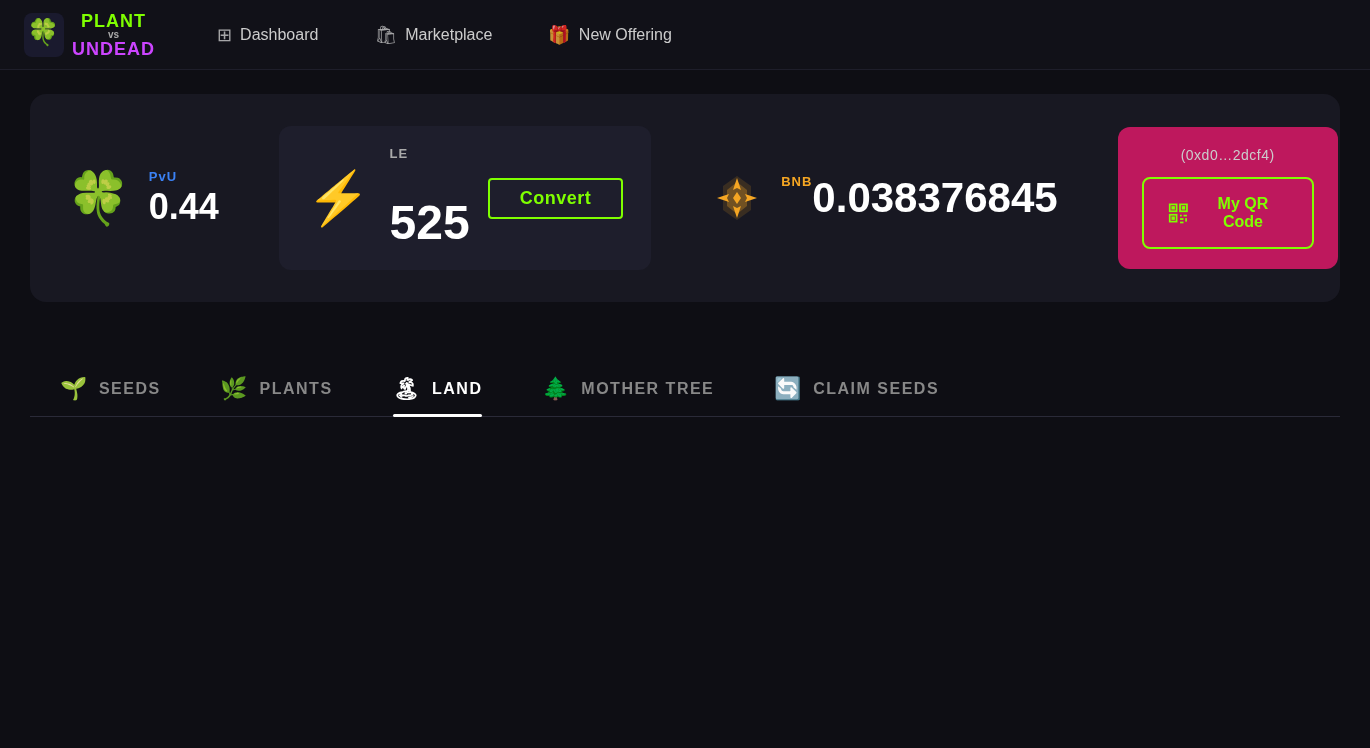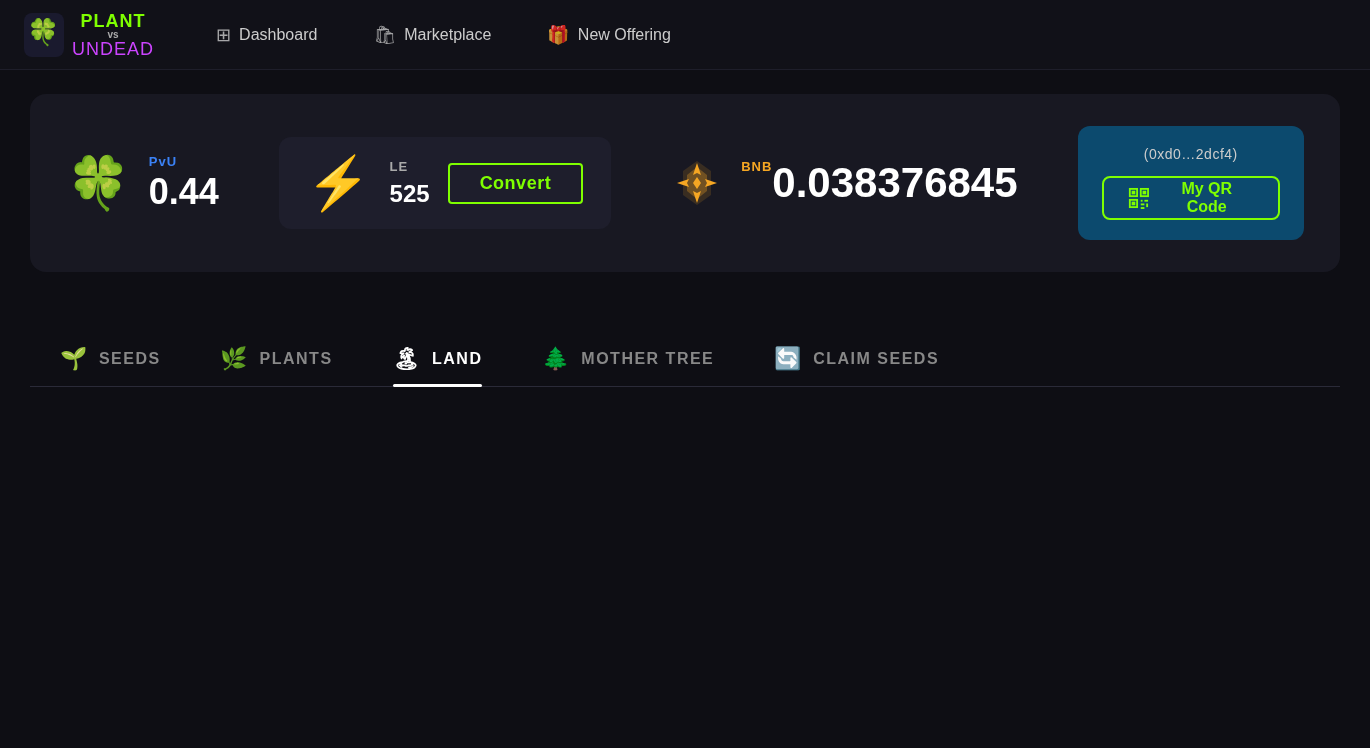--- a/index.html
+++ b/index.html
@@ -40,21 +40,21 @@
 
     .logo-text-vs {
       font-size: 10px;
       color: #aaa;
       line-height: 1;
       font-weight: bold;
     }
 
     .logo-text-undead {
       font-size: 18px;
-      font-weight: 400;
+      font-weight: 700;
       color: #cc44ff;
       letter-spacing: 1px;
       line-height: 1;
     }
 
     .logo-icon {
       width: 40px;
       height: 44px;
       margin-right: 8px;
     }
@@ -146,23 +146,24 @@
     }
 
     .label-le {
       font-size: 13px;
       color: #aaaaaa;
       font-weight: 700;
       letter-spacing: 1px;
     }
 
     .le-value {
-      font-size: 24px;
+      font-size: 48px;
       font-weight: 700;
       color: #ffffff;
+      margin-top: 28px;
     }
 
     .convert-btn {
       background: transparent;
       border: 2px solid #7fff00;
       color: #7fff00;
       font-size: 18px;
       font-weight: 700;
       padding: 8px 30px;
       border-radius: 4px;
@@ -197,21 +198,21 @@
     }
 
     .bnb-value {
       font-size: 42px;
       font-weight: 700;
       color: #ffffff;
     }
 
     
     .qr-block {
-      background: #0c4a6e;
+      background: #be185d;
       border-radius: 12px;
       padding: 20px 24px;
       display: flex;
       flex-direction: column;
       align-items: center;
       gap: 14px;
       min-width: 220px;
     }
 
     .wallet-address {
@@ -219,21 +220,21 @@
       color: #cccccc;
       letter-spacing: 0.5px;
     }
 
     .qr-btn {
       background: transparent;
       border: 2px solid #7fff00;
       color: #7fff00;
       font-size: 16px;
       font-weight: 700;
-      padding: 2px 24px;
+      padding: 16px 24px;
       border-radius: 8px;
       cursor: pointer;
       display: flex;
       align-items: center;
       gap: 10px;
       width: 100%;
       justify-content: center;
     }
 
     .qr-icon-svg {

